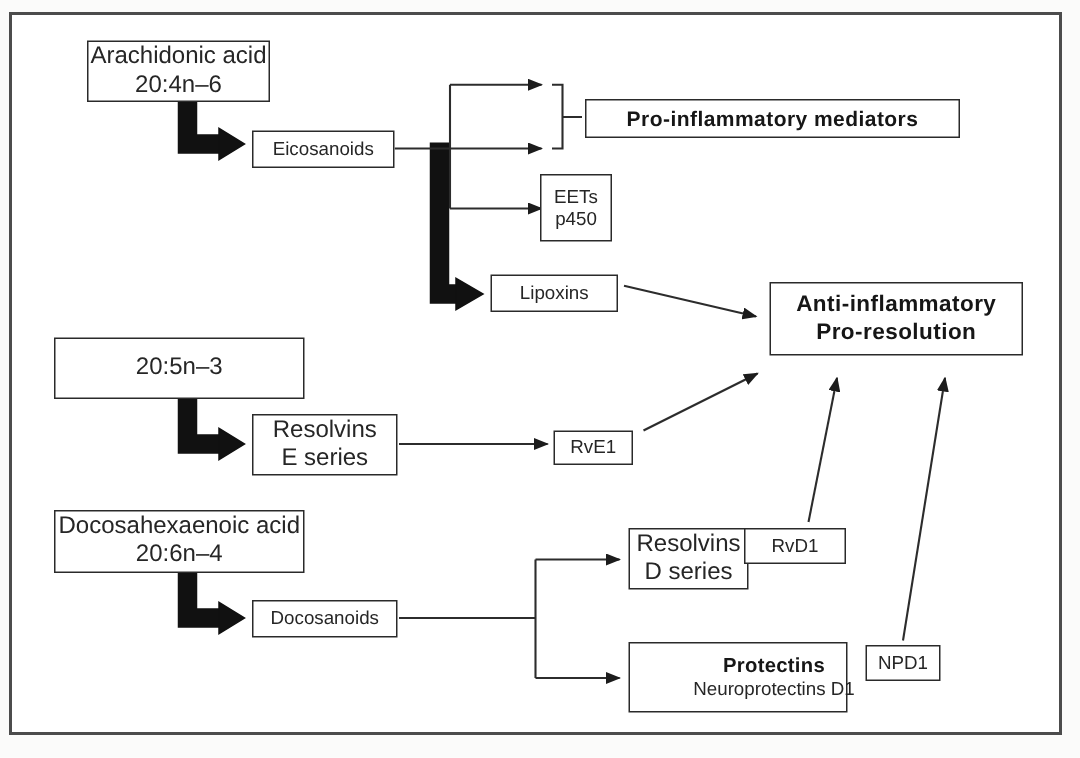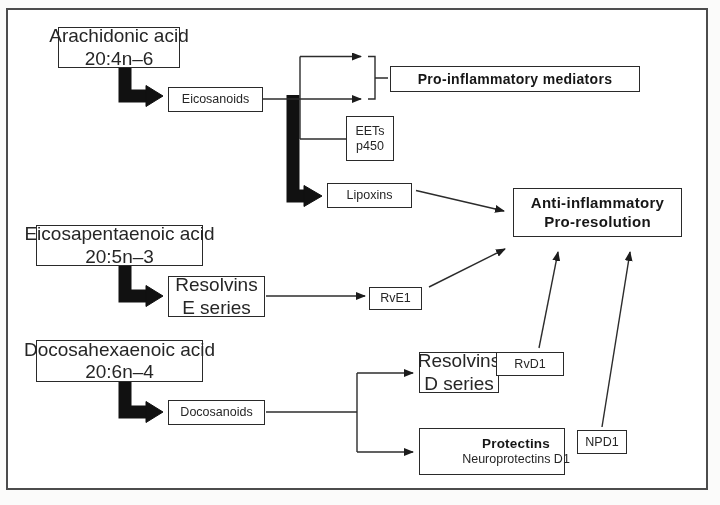--- a/index.html
+++ b/index.html
@@ -13,21 +13,21 @@
     border:2px solid #4c4c4c;background:#ffffff;box-sizing:border-box;
   }
   .wires{position:absolute;left:0;top:0;width:720px;height:505px;}
   .node{
     position:absolute;box-sizing:border-box;
     border:1.6px solid #2a2a2a;background:#ffffff;
     display:flex;flex-direction:column;justify-content:center;align-items:center;
     text-align:center;line-height:1.18;font-size:12.5px;font-weight:500;
   }
   .node .l{white-space:nowrap;}
-  .big{font-size:19px;}
+  .big{font-size:16px;}
   .boldbox{font-weight:bold;color:#161616;letter-spacing:.3px;}
   .hdr1{font-size:14px;}
   .hdr2{font-size:15px;line-height:1.25;}
   .mixed1{font-weight:bold;font-size:13.5px;color:#161616;letter-spacing:.2px;}
   .mixed2{font-size:12.5px;font-weight:500;}
 </style>
 </head>
 <body>
 
 <div class="canvas">
@@ -81,31 +81,30 @@
   </div>
 
   <div class="node boldbox hdr1" style="left:390px;top:66px;width:250px;height:26px;">
     <span class="l">Pro-inflammatory mediators</span>
   </div>
 
   <div class="node" style="left:168px;top:87px;width:95px;height:25px;">
     <span class="l">Eicosanoids</span>
   </div>
 
-  <div class="node" style="left:346px;top:116px;width:48px;height:45px;">
+  <div class="node" style="left:360px;top:116px;width:48px;height:45px;">
     <span class="l">EETs</span>
     <span class="l">p450</span>
   </div>
 
   <div class="node" style="left:327px;top:183px;width:85px;height:25px;">
     <span class="l">Lipoxins</span>
   </div>
 
   <div class="node big" style="left:36px;top:225px;width:167px;height:41px;">
-    <span class="l">Eicosapentaenoic acid</span>
     <span class="l">20:5n–3</span>
   </div>
 
   <div class="node big" style="left:168px;top:276px;width:97px;height:41px;">
     <span class="l">Resolvins</span>
     <span class="l">E series</span>
   </div>
 
   <div class="node" style="left:369px;top:287px;width:53px;height:23px;">
     <span class="l">RvE1</span>

